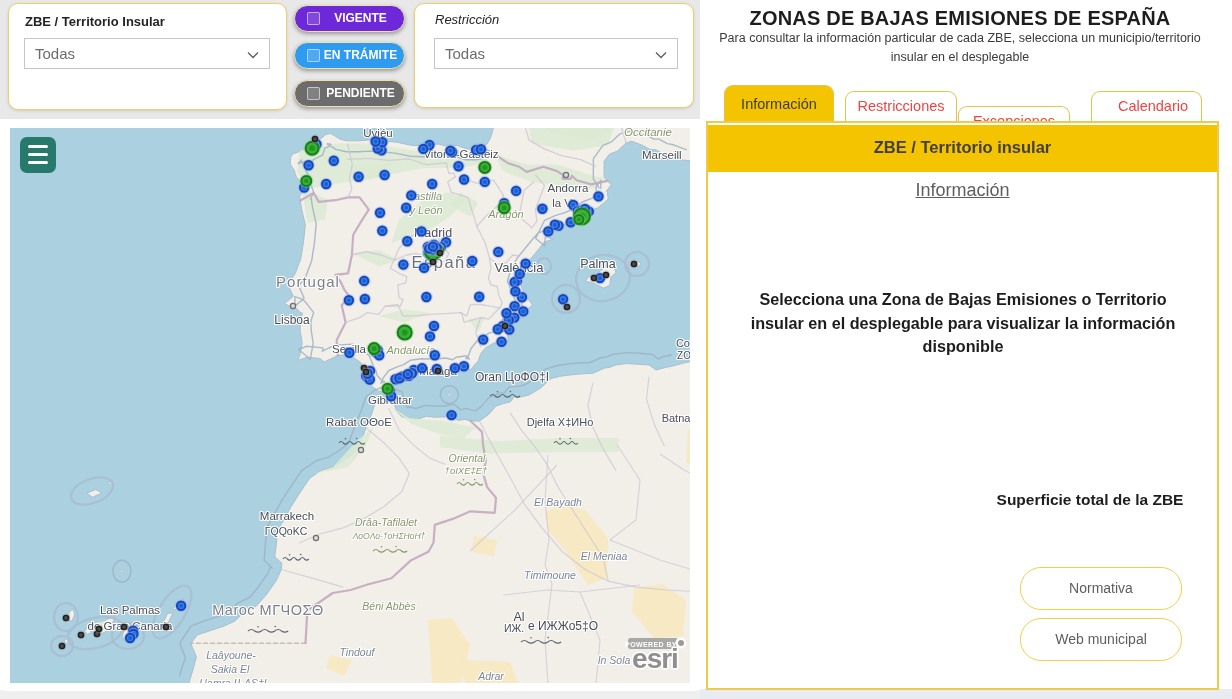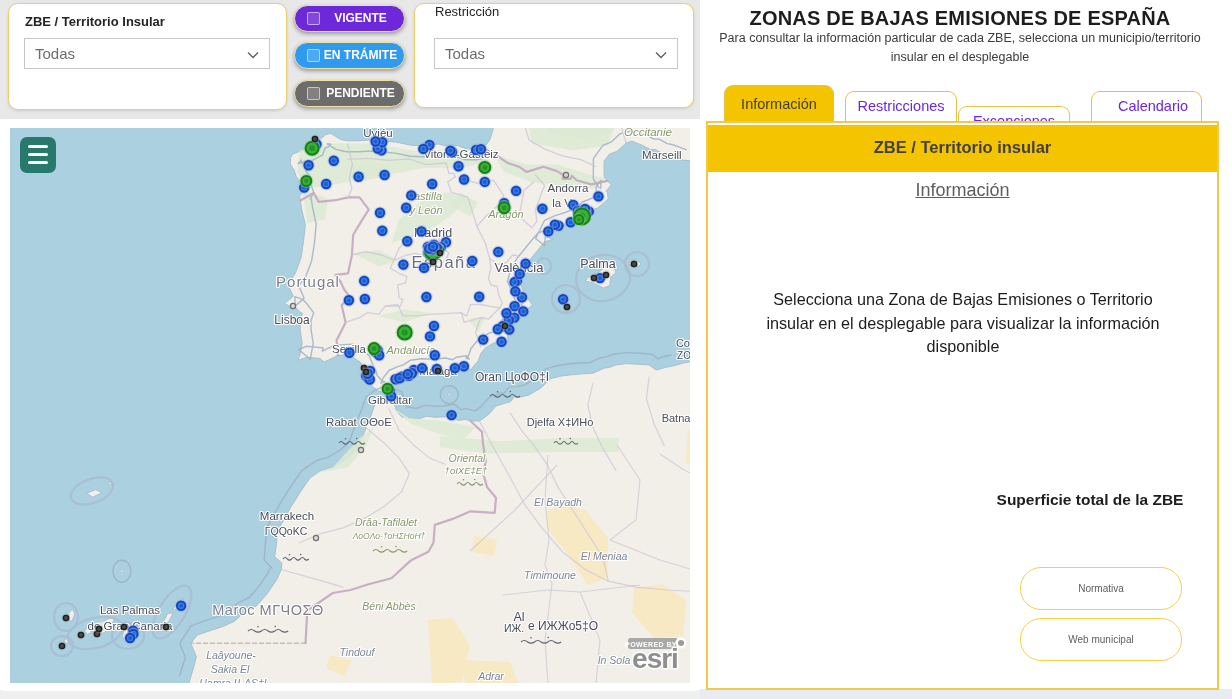--- a/index.html
+++ b/index.html
@@ -18,33 +18,33 @@
   background:#fff; color:#6e6d6b; font-size:15px; line-height:29px; padding-left:10px; }
 .chev { position:absolute; right:10px; top:10px; width:12px; height:12px; }
 .pill { position:absolute; left:294px; width:111px; height:27px; border-radius:13.5px; border:1px solid #f0e3a2;
   color:#fff; font-weight:700; font-size:12px; text-align:center; line-height:25px; padding-left:22px; white-space:nowrap;
   box-shadow:0 2px 4px rgba(0,0,0,0.35); }
 .pill .cb { position:absolute; left:12px; top:6px; width:13px; height:13px; border:1px solid rgba(255,255,255,0.55);
   background:rgba(255,255,255,0.15); border-radius:2px; }
 .title { left:700px; top:7px; width:520px; text-align:center; font-size:20px; font-weight:700; color:#1d1d1d; letter-spacing:0.2px; }
 .subtitle { left:706px; top:29px; width:508px; text-align:center; font-size:12.5px; color:#3b3a39; line-height:19px; }
 .tab { position:absolute; border:1px solid #e3c44b; border-bottom:none; border-radius:9px 9px 0 0; background:#fff;
-  color:#6d28d9; font-size:14.5px; text-align:center; }
+  color:#ef4444; font-size:14.5px; text-align:center; }
 .panel { left:706px; top:121px; width:513px; height:569px; background:#fff; border:2px solid #edc94d; }
 .goldbar { position:absolute; left:0px; top:2px; width:509px; height:47px; background:#f5c400; color:#424040;
   font-weight:700; font-size:16.5px; text-align:center; line-height:45px; }
 .info-h { position:absolute; left:0; top:57px; width:509px; text-align:center; font-size:18px; color:#605e5c; }
 .info-h span { text-decoration:underline; }
-.bodytext { position:absolute; left:30px; top:165px; width:450px; text-align:center; font-weight:400;
+.bodytext { position:absolute; left:30px; top:165px; width:450px; text-align:center; font-weight:700;
   font-size:16.2px; line-height:23.5px; color:#1d1d1d; }
 .colh { position:absolute; top:312px; font-size:18px; color:#605e5c; text-align:center; }
 .colh span { text-decoration:underline; }
 .colb { position:absolute; top:368px; font-size:15.5px; font-weight:700; color:#1d1d1d; text-align:center; }
 .btn { position:absolute; left:312px; width:162px; height:43px; border:1px solid #f2d04c; border-radius:21px;
-  background:#fff; color:#605e5c; font-size:10px; text-align:center; line-height:41px; }
+  background:#fff; color:#605e5c; font-size:14px; text-align:center; line-height:41px; }
 .menu { left:20px; top:137px; width:36px; height:36px; background:#26796b; border-radius:7px; }
 .menu div { position:absolute; left:8px; width:20px; height:2.6px; background:#fff; border-radius:1.5px; }
 </style></head>
 <body>
 <div class="abs graybg"></div>
 <div class="abs botleft"></div>
 <div class="abs botright"></div>
 <div class="abs mapcard"></div>
 <div class="abs mapsvg"><svg width="680" height="555" viewBox="0 0 680 555" font-family="Liberation Sans, sans-serif">
       <rect width="680" height="555" fill="#abd0e0"></rect>
@@ -664,21 +664,21 @@
 
 <div class="abs card card1">
   <div class="flabel abs" style="left:16px; top:10px; font-weight:700;">ZBE / Territorio Insular</div>
   <div class="dd">Todas
     <svg class="chev" viewBox="0 0 12 12">
         <path d="M1 3.5 L6 8.5 L11 3.5" fill="none" stroke="#605e5c" stroke-width="1.3"></path>
       </svg>
   </div>
 </div>
 <div class="abs card card2">
-  <div class="flabel abs" style="left:20px; top:0;">Restricción</div>
+  <div class="flabel abs" style="left:20px; top:8px;font-style:italic;">Restricción</div>
   <div class="dd" style="left:19px; right:15px;">Todas
     <svg class="chev" viewBox="0 0 12 12">
         <path d="M1 3.5 L6 8.5 L11 3.5" fill="none" stroke="#605e5c" stroke-width="1.3"></path>
       </svg>
   </div>
 </div>
 
 <div class="pill" style="top:5px;  background:#6d28d9;"><span class="cb"></span>VIGENTE</div>
 <div class="pill" style="top:42px; background:#2e9bf0;"><span class="cb"></span>EN TRÁMITE</div>
 <div class="pill" style="top:80px; background:#6c6c6c;"><span class="cb"></span>PENDIENTE</div>

